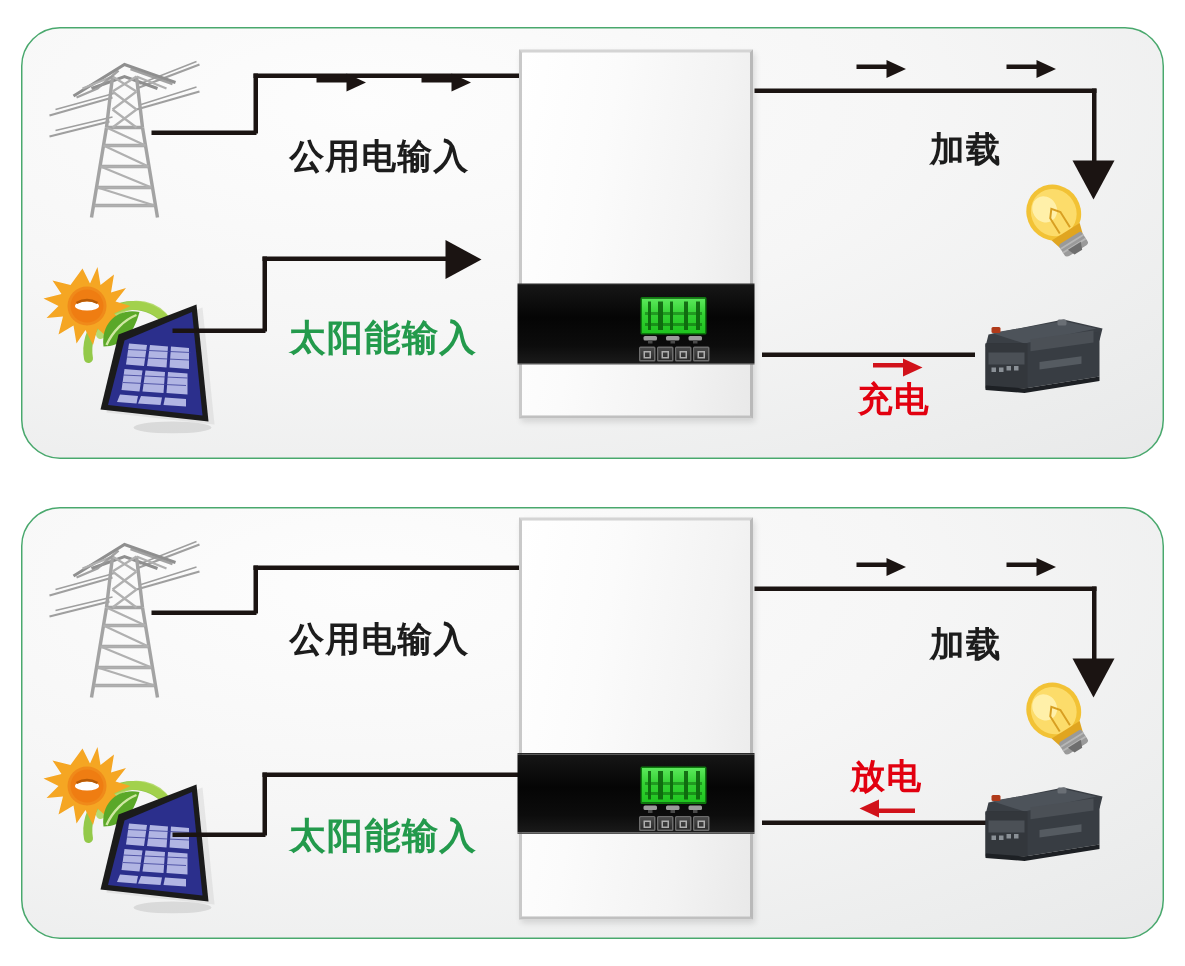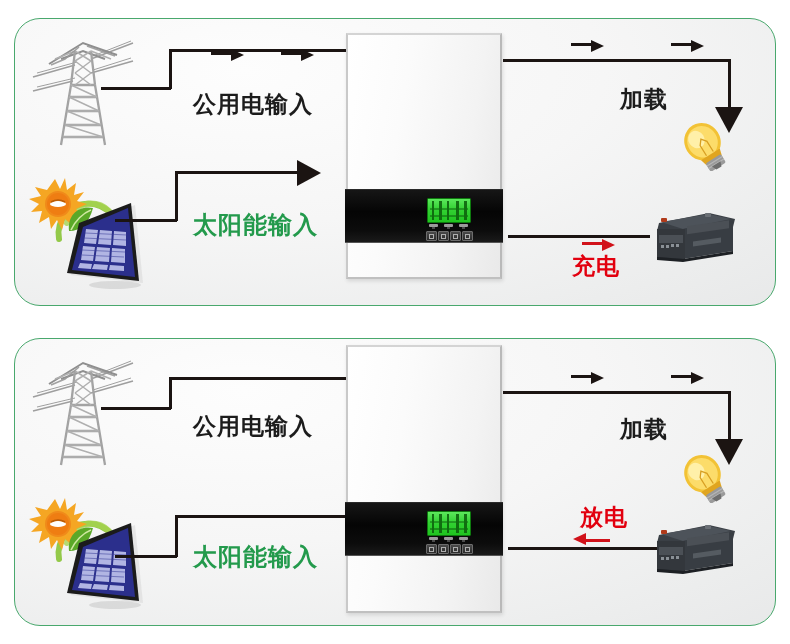--- a/index.html
+++ b/index.html
@@ -422,21 +422,21 @@
           </g>
           <path d="M20 50 L30 50 L28 55 L22 55 Z" fill="#6e6e6e"></path>
           <g stroke="#d89f22" stroke-width="1.3" fill="none">
             <path d="M21 38 L21 26 L25 21 L29 26 L29 38"></path>
           </g>
         </g>
       </svg>
     </div>
 
     <div class="wire h" style="left:493px;top:208px;width:150px;"></div>
-    <div class="lbl red" style="left:565px;top:163px;">放电</div>
+    <div class="lbl red" style="left:552px;top:163px;">放电</div>
     <div>
       <div class="chev left-red" style="left:558px;top:194px;"></div>
       <div class="chevbar red" style="left:571px;top:200px;width:24px;"></div>
     </div>
 
     <div class="battery" style="left:638px;top:182px;">
       <svg viewBox="0 0 84 56">
         <polygon points="6,14 56,4 82,10 80,18 30,26 4,22" fill="#3a3f45"></polygon>
         <polygon points="8,13 56,5 78,10 30,20" fill="#4d535a"></polygon>
         <rect x="4" y="20" width="28" height="30" fill="#2a2e33"></rect>

